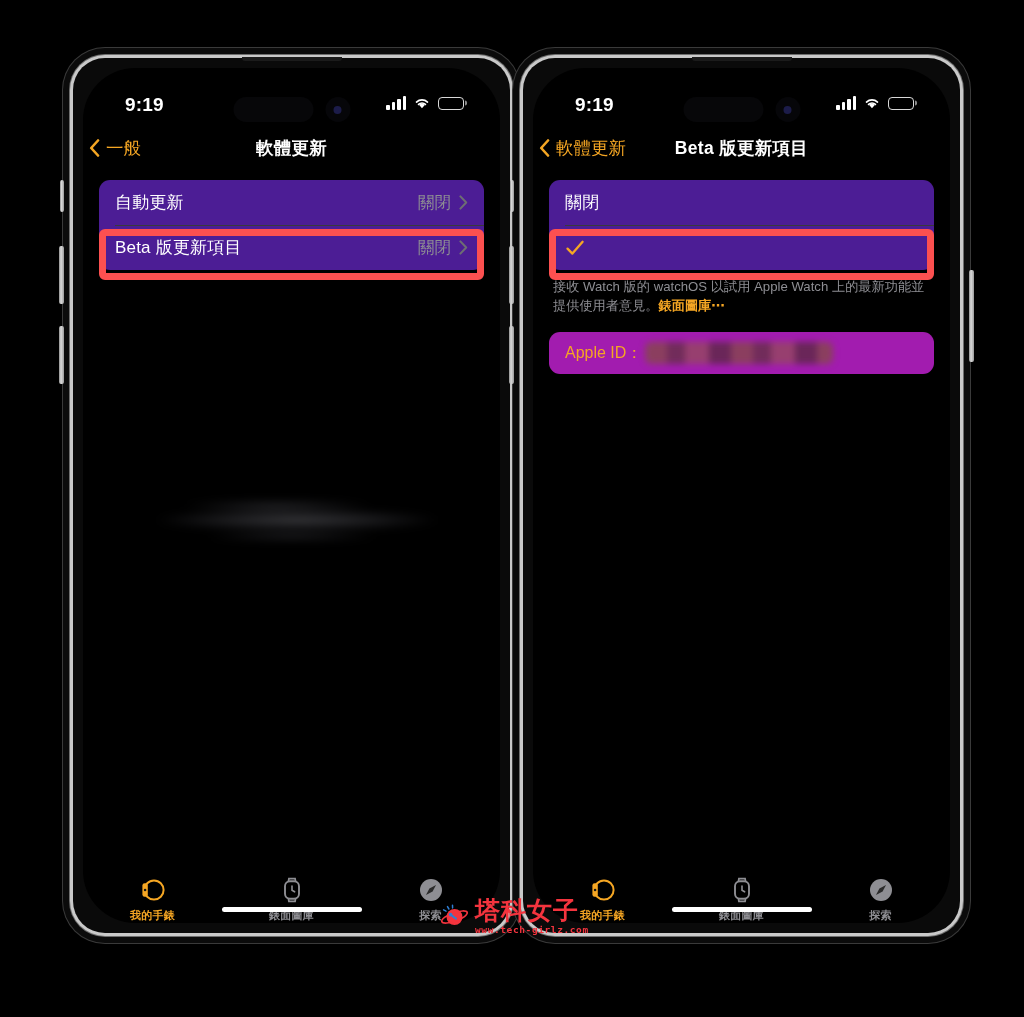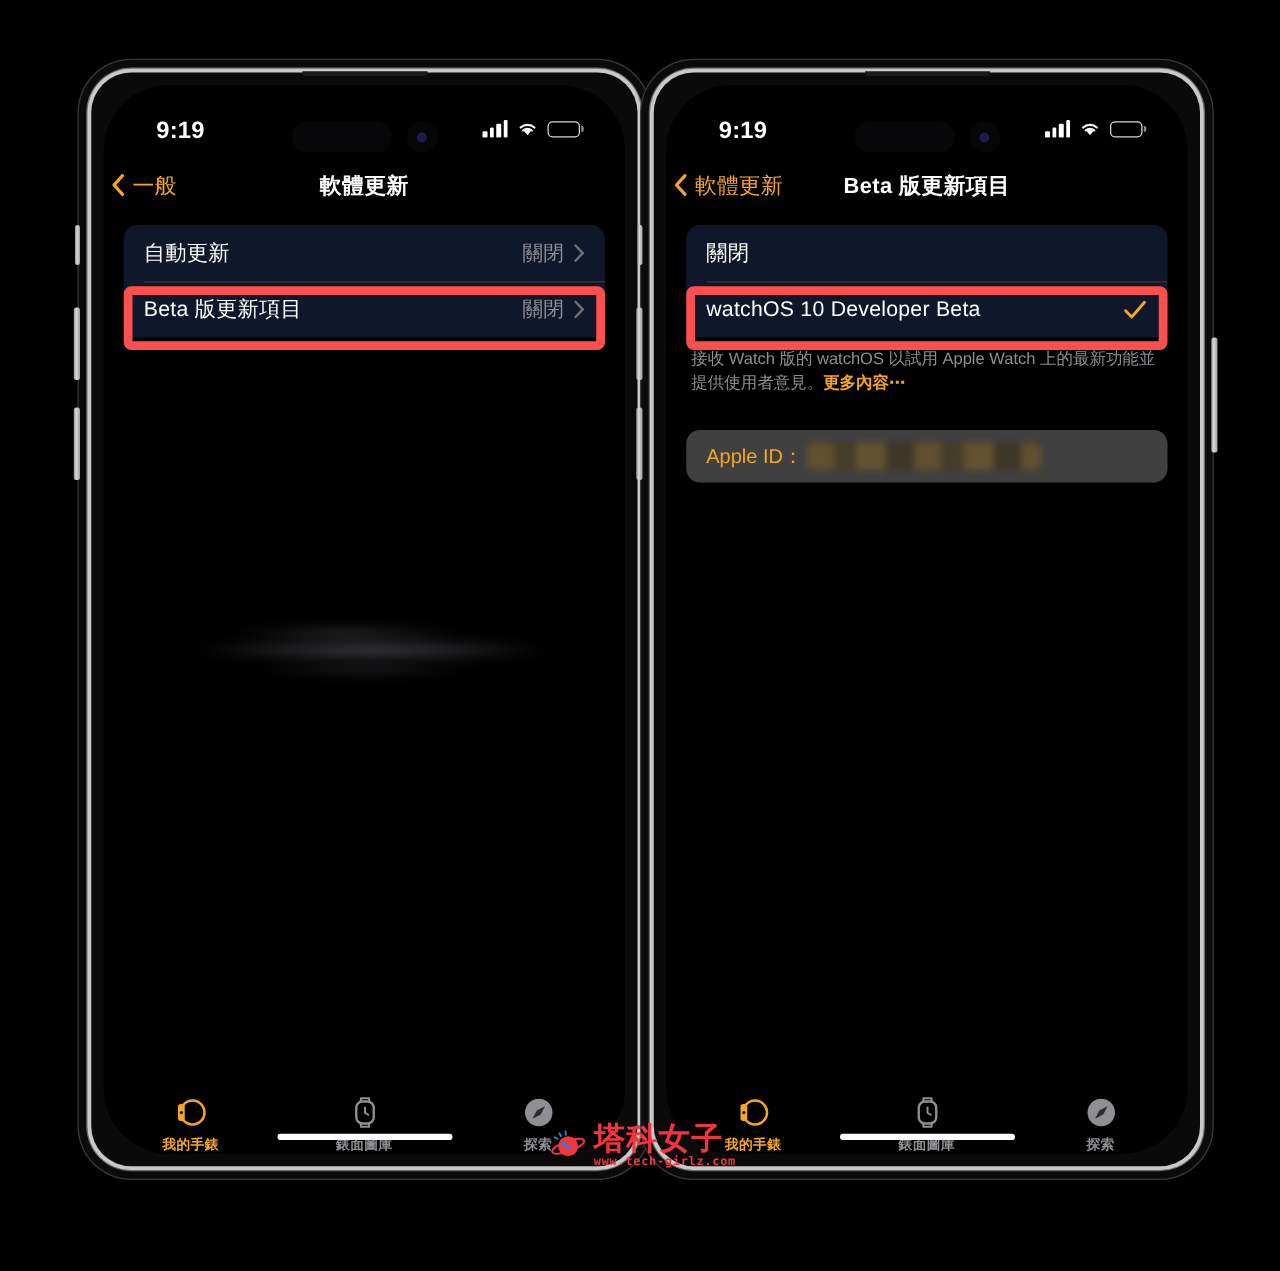--- a/index.html
+++ b/index.html
@@ -177,21 +177,21 @@
     color: #ffffff;
     font-size: 17.5px;
     font-weight: bold;
     letter-spacing: 0.3px;
   }
 
   
   .content { padding: 8px 16px 0 16px; }
 
   .group {
-    background: #0f172a;
+    background: #4c1d95;
     border-radius: 11px;
     overflow: hidden;
   }
   .row {
     display: flex;
     align-items: center;
     min-height: 45px;
     padding: 0 16px;
     position: relative;
     box-sizing: border-box;
@@ -228,22 +228,22 @@
 
   .footnote {
     margin: 8px 4px 0 4px;
     color: #8e8e93;
     font-size: 13.2px;
     line-height: 1.42;
   }
   .footnote .more { color: #F5A623; font-weight: bold; }
 
   .appleid-group {
-    margin-top: 29px;
-    background: #404040;
+    margin-top: 17px;
+    background: #a21caf;
     border-radius: 11px;
     height: 42px;
     display: flex;
     align-items: center;
     padding: 0 16px;
     box-sizing: border-box;
   }
   .appleid-label { color: #F5A623; font-size: 16px; }
   .appleid-redact {
     margin-left: 3px;
@@ -485,30 +485,29 @@
       </div>
 
       <div class="content">
         <div class="group">
 
           <div class="row">
             <span class="row-label">關閉</span>
           </div>
 
           <div class="row">
-            <span class="row-label">watchOS 10 Developer Beta</span>
             <svg class="check" viewBox="0 0 20 20">
               <path d="M2.5 10.6 L7.4 15.6 L17.6 3.8" stroke="#F5A623" stroke-width="2.3" fill="none" stroke-linecap="round" stroke-linejoin="round"></path>
             </svg>
           </div>
 
         </div>
 
         <div class="footnote">
-          <span>接收 Watch 版的 watchOS 以試用 Apple Watch 上的最新功能並提供使用者意見。</span><span class="more">更多內容⋯</span>
+          <span>接收 Watch 版的 watchOS 以試用 Apple Watch 上的最新功能並提供使用者意見。</span><span class="more">錶面圖庫⋯</span>
         </div>
 
         <div class="appleid-group">
           <span class="appleid-label">Apple ID：</span>
           <span class="appleid-redact"></span>
         </div>
       </div>
 
       <div class="highlight" style="left:16px; top:161px; width:385px; height:51px;"></div>
 

